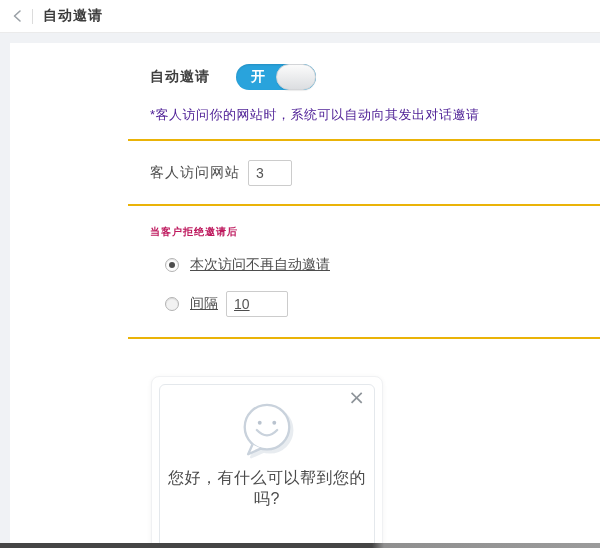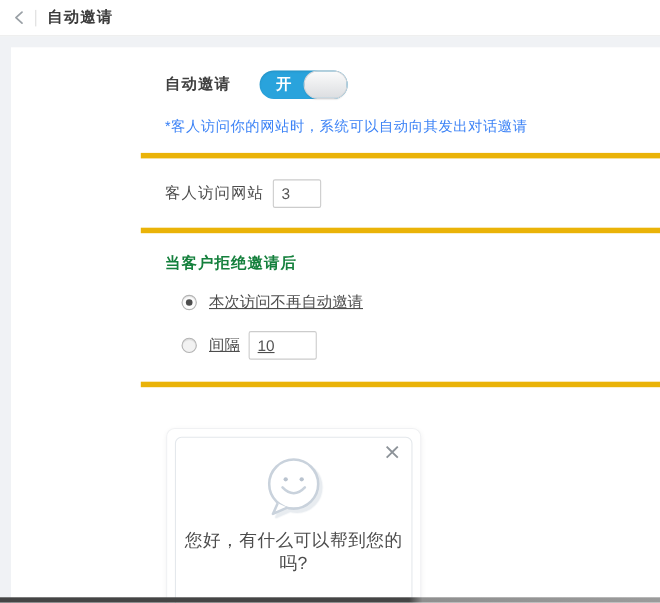--- a/index.html
+++ b/index.html
@@ -18,21 +18,21 @@
   .back-btn { width:20px; height:20px; display:flex; align-items:center; justify-content:center; cursor:pointer; }
   .topbar-divider { width:1px; height:15px; background:#dcdcdc; margin:0 10px 0 4px; }
   .topbar-title { font-size:14px; font-weight:bold; color:#3c3c3c; letter-spacing:1px; }
 
   
   .panel {
     position:absolute; left:10px; top:43px; right:0; bottom:-20px;
     background:#fff;
   }
   .sections { margin-left:118px; }
-  .section { border-top:5px solid #eab308; }
+  .section { border-top:2px solid #eab308; }
   .section.first { border-top:none; }
   .indent { margin-left:22px; }
 
   
   .s1 { padding:21px 0 15px; }
   .toggle-row { display:flex; align-items:center; }
   .main-label { font-size:14px; font-weight:bold; color:#404040; letter-spacing:1px; }
   .toggle {
     margin-left:26px; width:80px; height:26px; border-radius:14px;
     background:#29a3dc; position:relative; cursor:pointer;
@@ -41,36 +41,36 @@
   .toggle-on-text {
     position:absolute; left:0; top:0; width:44px; height:26px;
     display:flex; align-items:center; justify-content:center;
     color:#fff; font-size:14px; font-weight:bold;
   }
   .toggle-knob {
     position:absolute; right:0; top:0; width:40px; height:26px;
     border-radius:13px; background:linear-gradient(#fbfbfb,#dcdee1);
     border:1px solid #d3d5d8; box-shadow:0 1px 1px rgba(0,0,0,.08);
   }
-  .helper { font-size:13px; color:#3b82f6; margin-top:16px; letter-spacing:.5px; }
+  .helper { font-size:13px; color:#4c1d95; margin-top:16px; letter-spacing:.5px; }
 
   
   .s2 { padding:19px 0 18px; }
   .inline-row { display:flex; align-items:center; font-size:14px; color:#4d4d4d; letter-spacing:1px; }
   .num-input {
     height:26px; border:1px solid #ccc; border-radius:2px; background:#fff;
     font-size:14px; color:#555; padding-left:7px; outline:none;
     font-family:"Liberation Sans","DejaVu Sans",sans-serif;
   }
   .w42 { width:44px; margin:0 10px 0 8px; }
   .w36 { width:62px; margin:0 10px 0 8px; }
 
   
   .s3 { padding:19px 0 20px; }
-  .sec-title { font-size:14px; font-weight:bold; color:#15803d; letter-spacing:1px; }
+  .sec-title { font-size:10px; font-weight:bold; color:#be185d; letter-spacing:1px; }
   .radio-row { display:flex; align-items:center; margin-left:37px; margin-top:17px; font-size:14px;text-decoration:underline; }
   .radio {
     width:14px; height:14px; border-radius:50%; background:#fdfdfd;
     border:1px solid #b3b3b3; margin-right:11px; position:relative; cursor:pointer;
     box-shadow:inset 0 1px 1px rgba(0,0,0,.1);
   }
   .radio.checked::after {
     content:""; position:absolute; left:3px; top:3px; width:6px; height:6px;
     border-radius:50%; background:#4d4d4d;
   }

